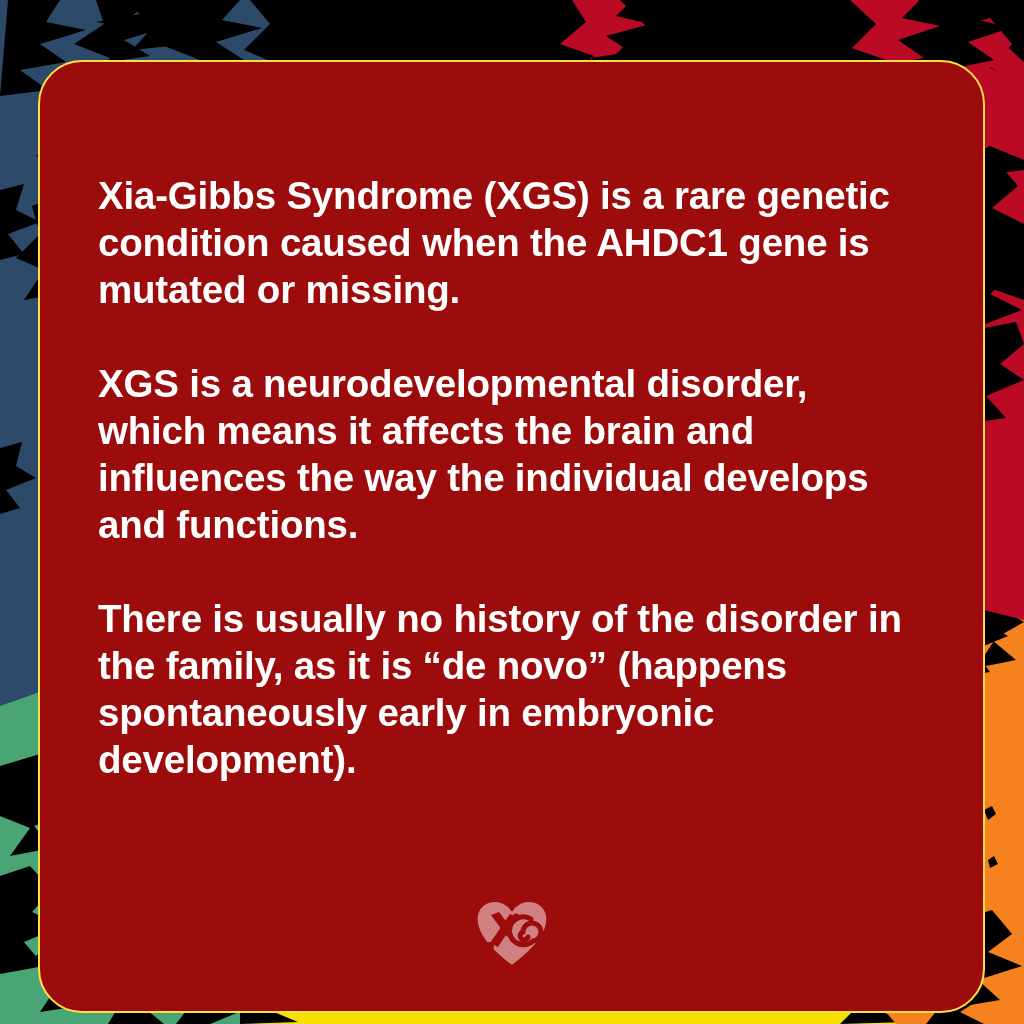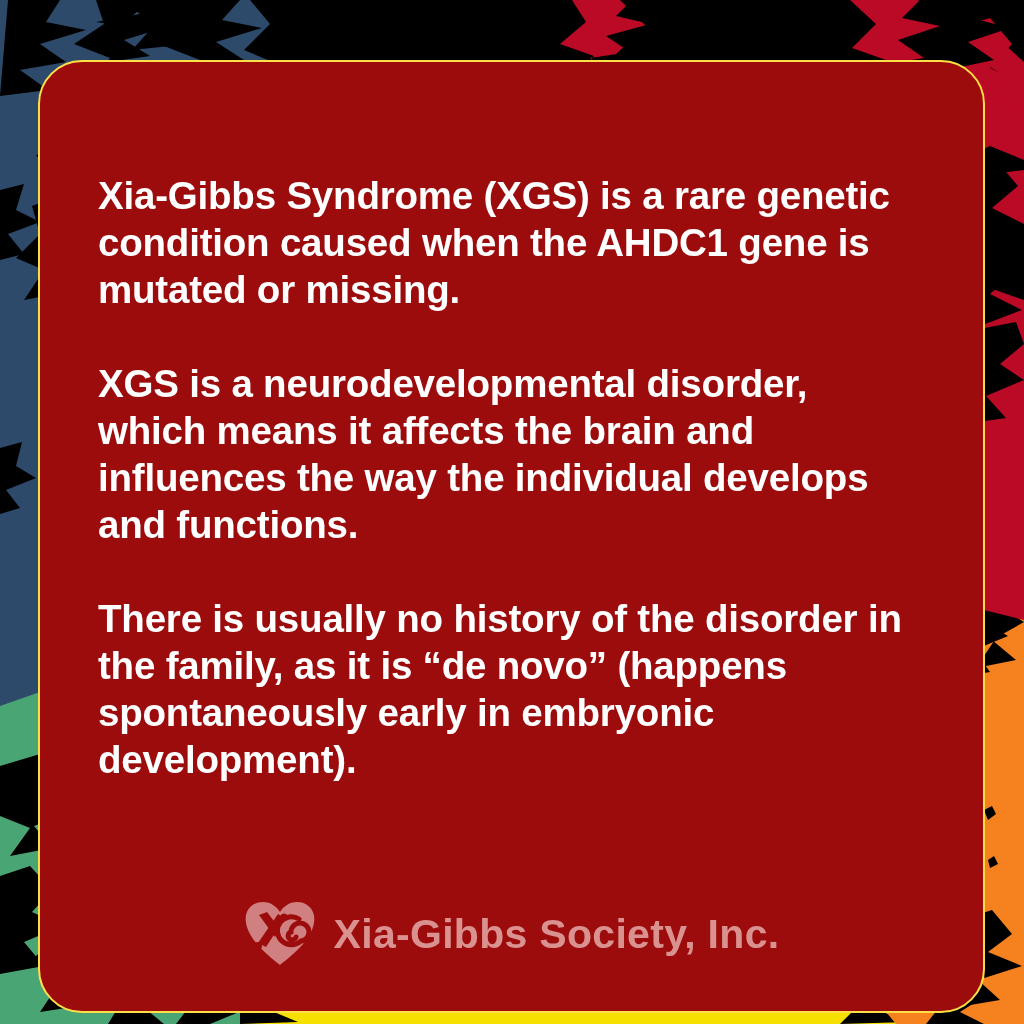--- a/index.html
+++ b/index.html
@@ -185,18 +185,17 @@
         <path fill="#d08080" d="M36,64 C34,62 8,44 3,26 C-2,10 8,1 19,1 C27,1 33,6 36,11
                                  C39,6 45,1 53,1 C64,1 74,10 69,26 C64,44 38,62 36,64 Z"></path>
 
         <path fill="#9d0c0c" d="M15,14 L23,11 L36,28 L31,36 Z"></path>
         <path fill="#9d0c0c" d="M34,13 L41,17 L22,46 L14,42 Z"></path>
         <circle cx="14" cy="45" r="4" fill="#9d0c0c"></circle>
         <circle cx="40" cy="16" r="3.5" fill="#9d0c0c"></circle>
 
         <path fill="none" stroke="#9d0c0c" stroke-width="5" stroke-linecap="round" d="M55,18 A14,14 0 1 0 57,40 A9,9 0 1 0 47,31 A4,4 0 1 0 52,36"></path>
       </svg>
-      <span id="logo-wordmark">Xia-Gibbs Society, Inc.</span>
     </div>
 
   </div>
 
 </div>
 
 </body></html>

